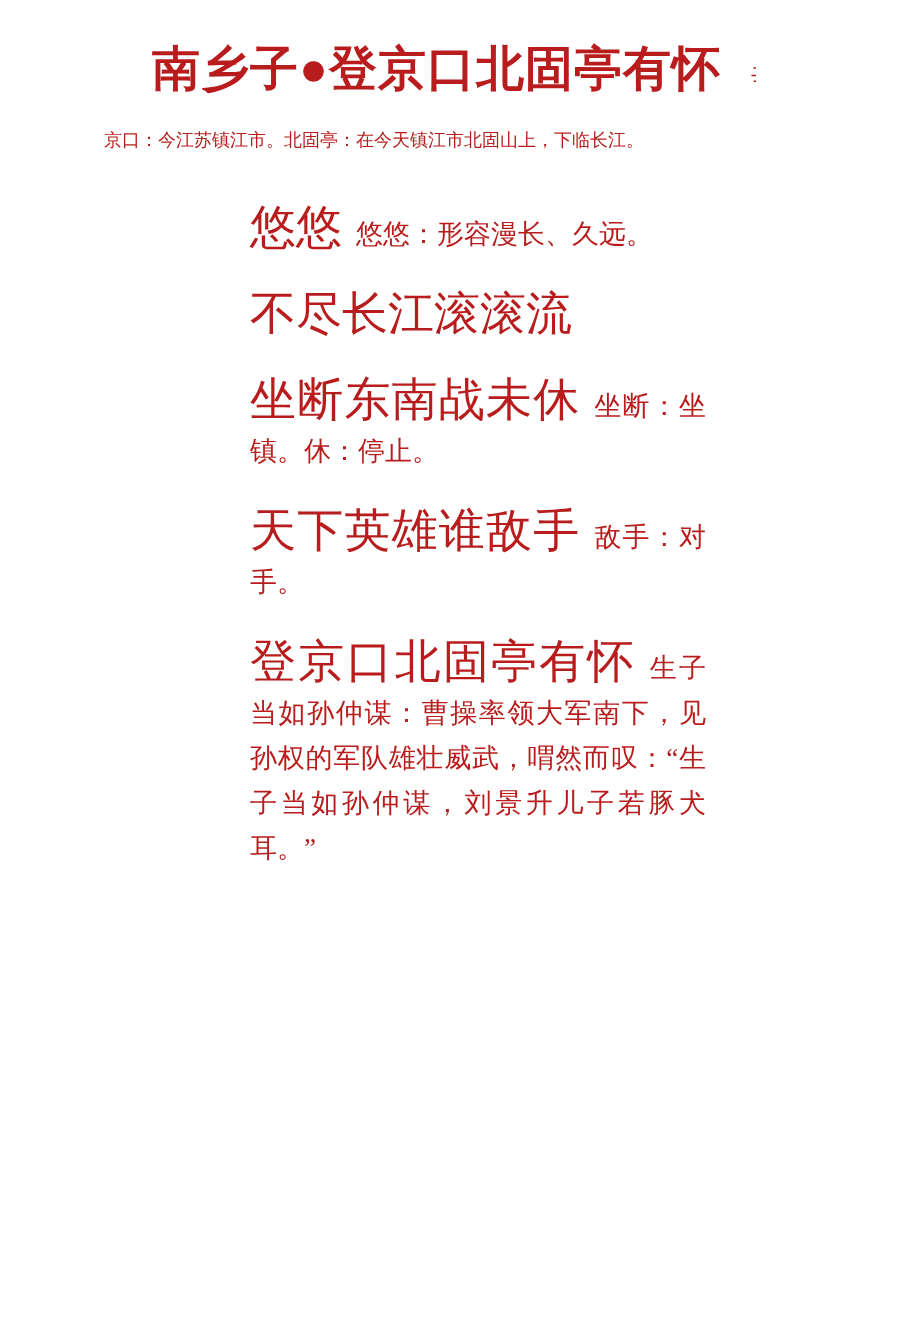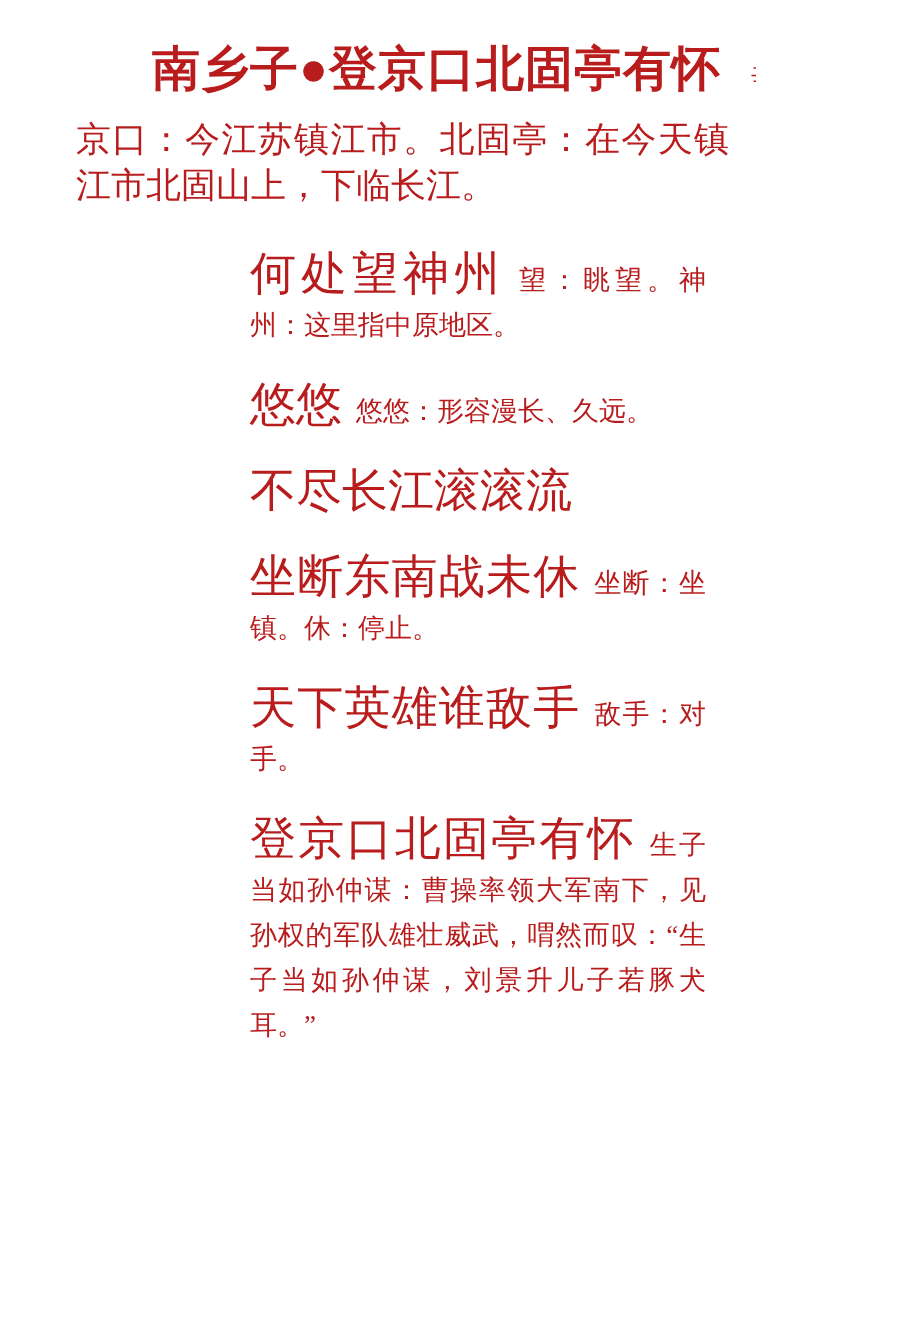--- a/index.html
+++ b/index.html
@@ -30,22 +30,22 @@
     font-size: 48px;
     font-weight: 700;
     letter-spacing: 1px;
   }
   .author {
     font-size: 26px;
     font-weight: 400;
     margin-left: 26px;
   }
   .header-note {
-    margin: 8px 27px 0 76px;
-    font-size: 35px;
+    margin: 8px 27px 0 104px;
+    font-size: 18px;
     line-height: 46px;
     text-align: justify;
   }
   
   .poem {
     margin: 38px 50px 0 250px;
   }
   .poem-line {
     font-size: 27px;
     line-height: 45px;
@@ -75,23 +75,20 @@
   <div class="header">
     <div class="title-row">
       <span class="title">南乡子●登京口北固亭有怀</span>
       <span class="author">辛弃疾</span>
     </div>
     <div class="header-note">京口：今江苏镇江市。北固亭：在今天镇江市北固山上，下临长江。</div>
   </div>
 
   <div class="poem">
 
-    <div class="poem-line">
-      <span class="verse">何处望神州</span><span class="note">望：眺望。神州：这里指中原地区。</span>
-    </div>
 
 
 
     <div class="poem-line">
       <span class="verse">悠悠</span><span class="note">悠悠：形容漫长、久远。</span>
     </div>
 
     <div class="poem-line">
       <span class="verse">不尽长江滚滚流</span>
     </div>

